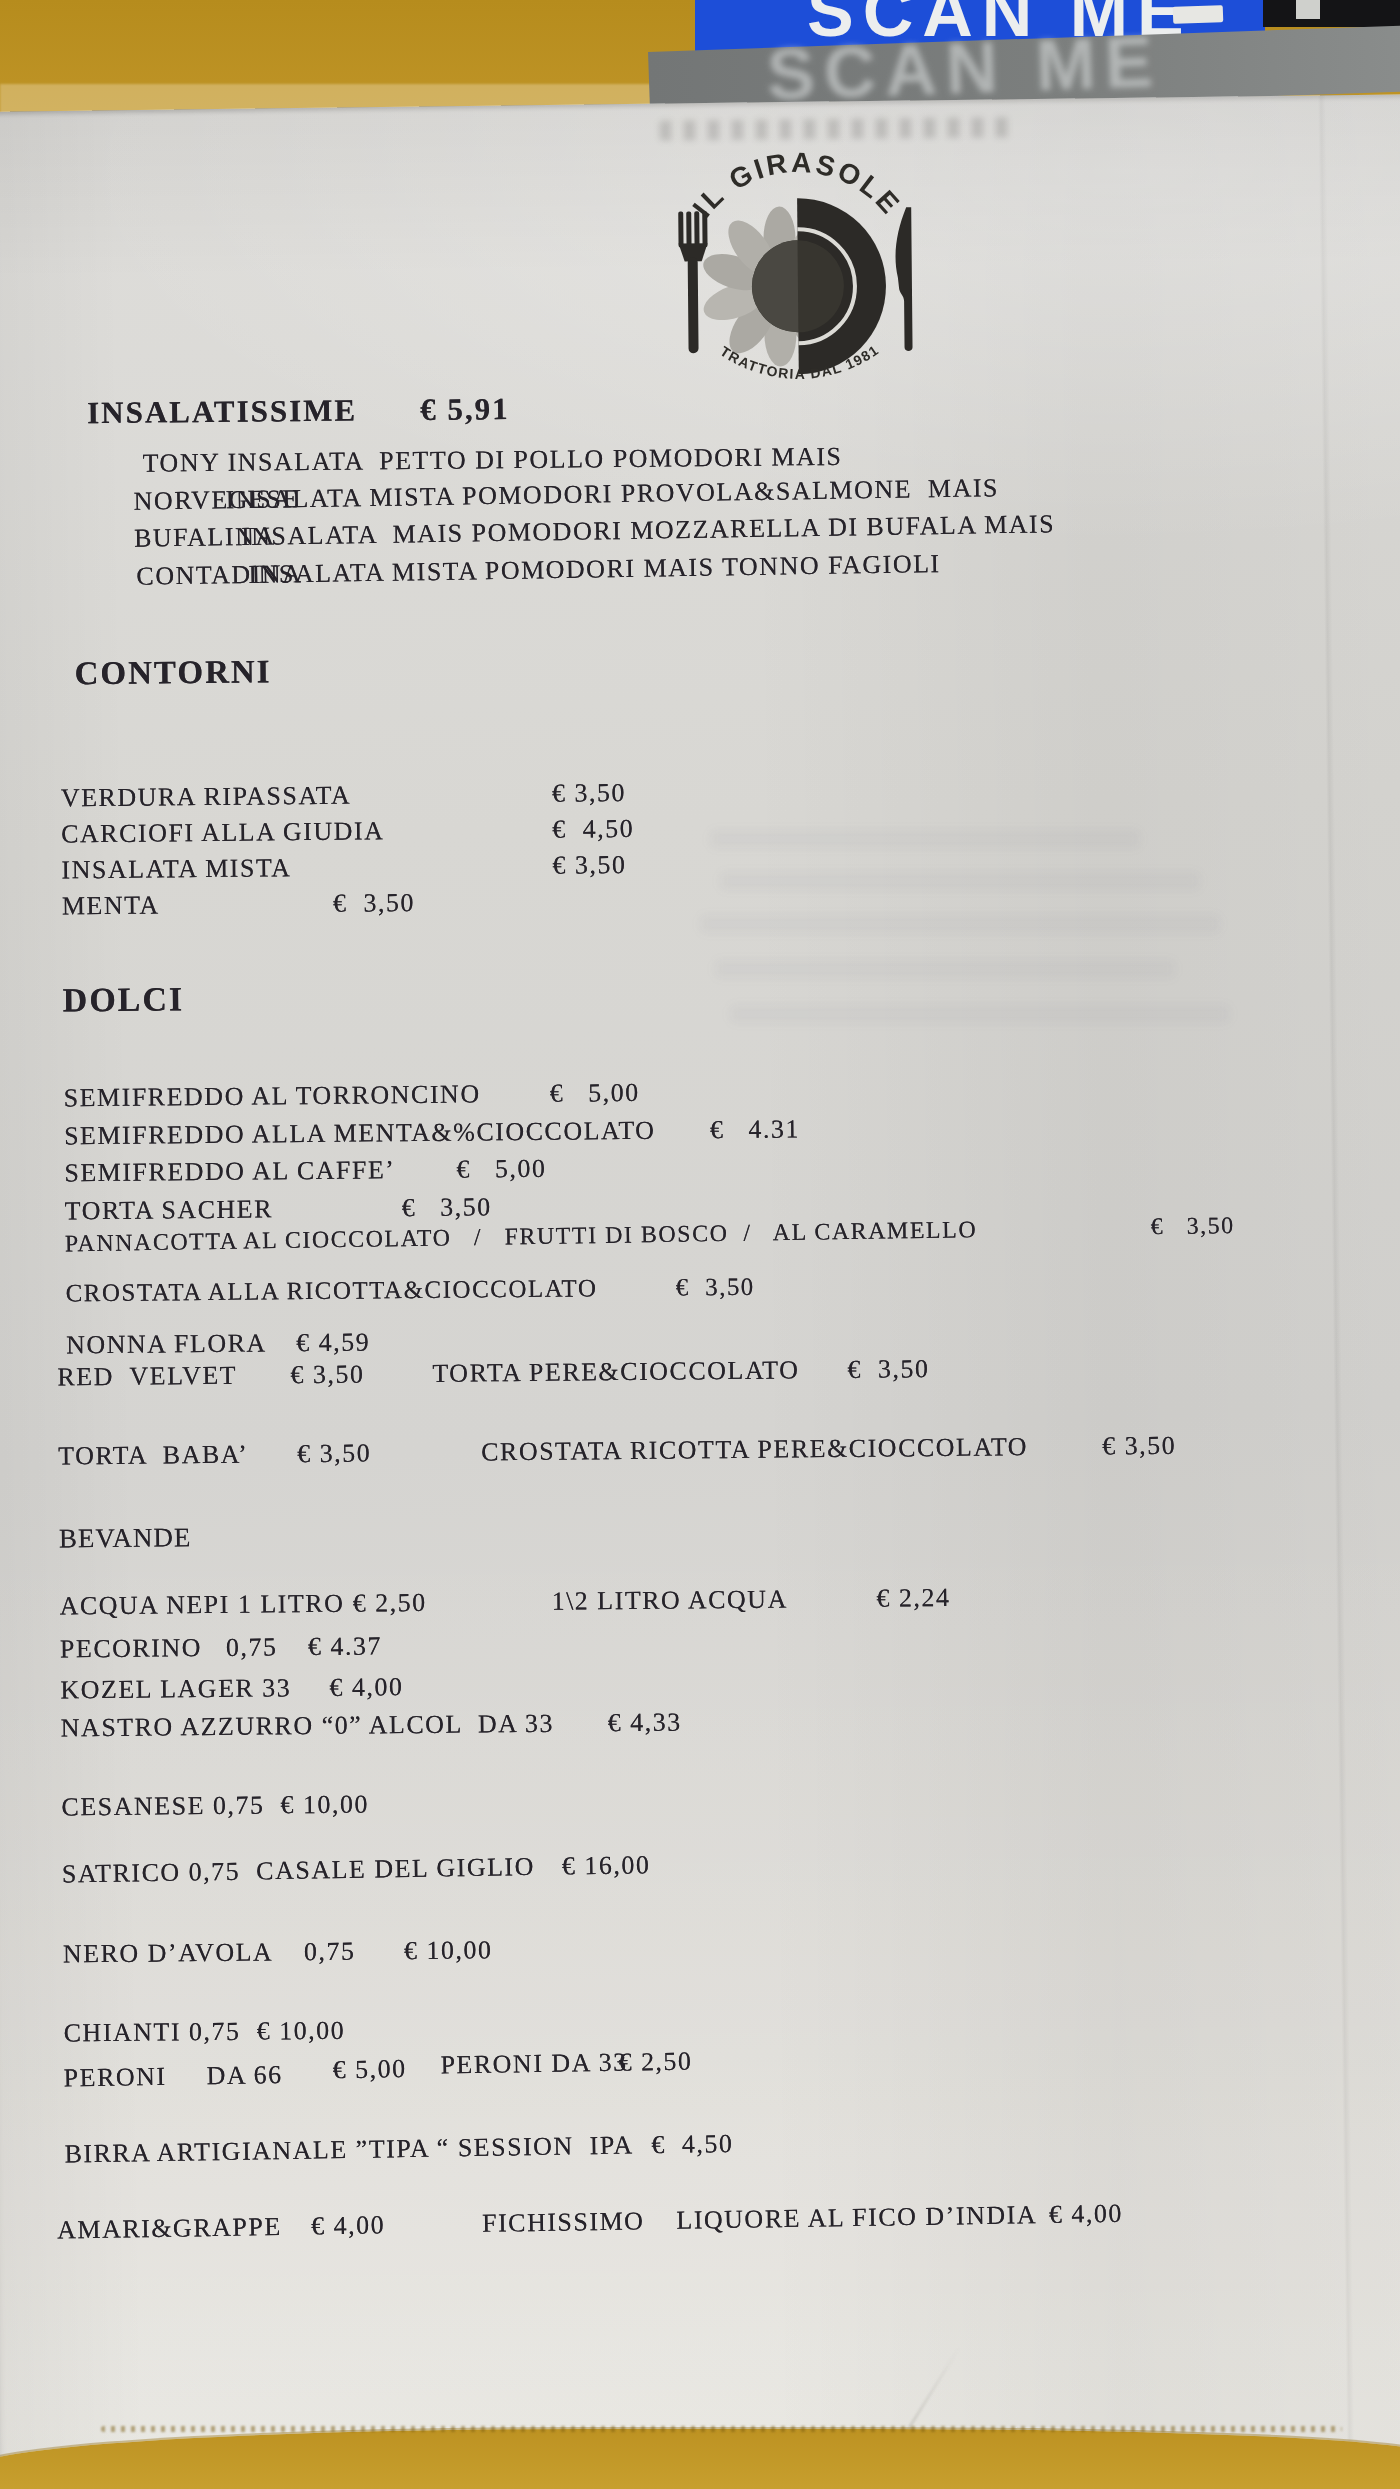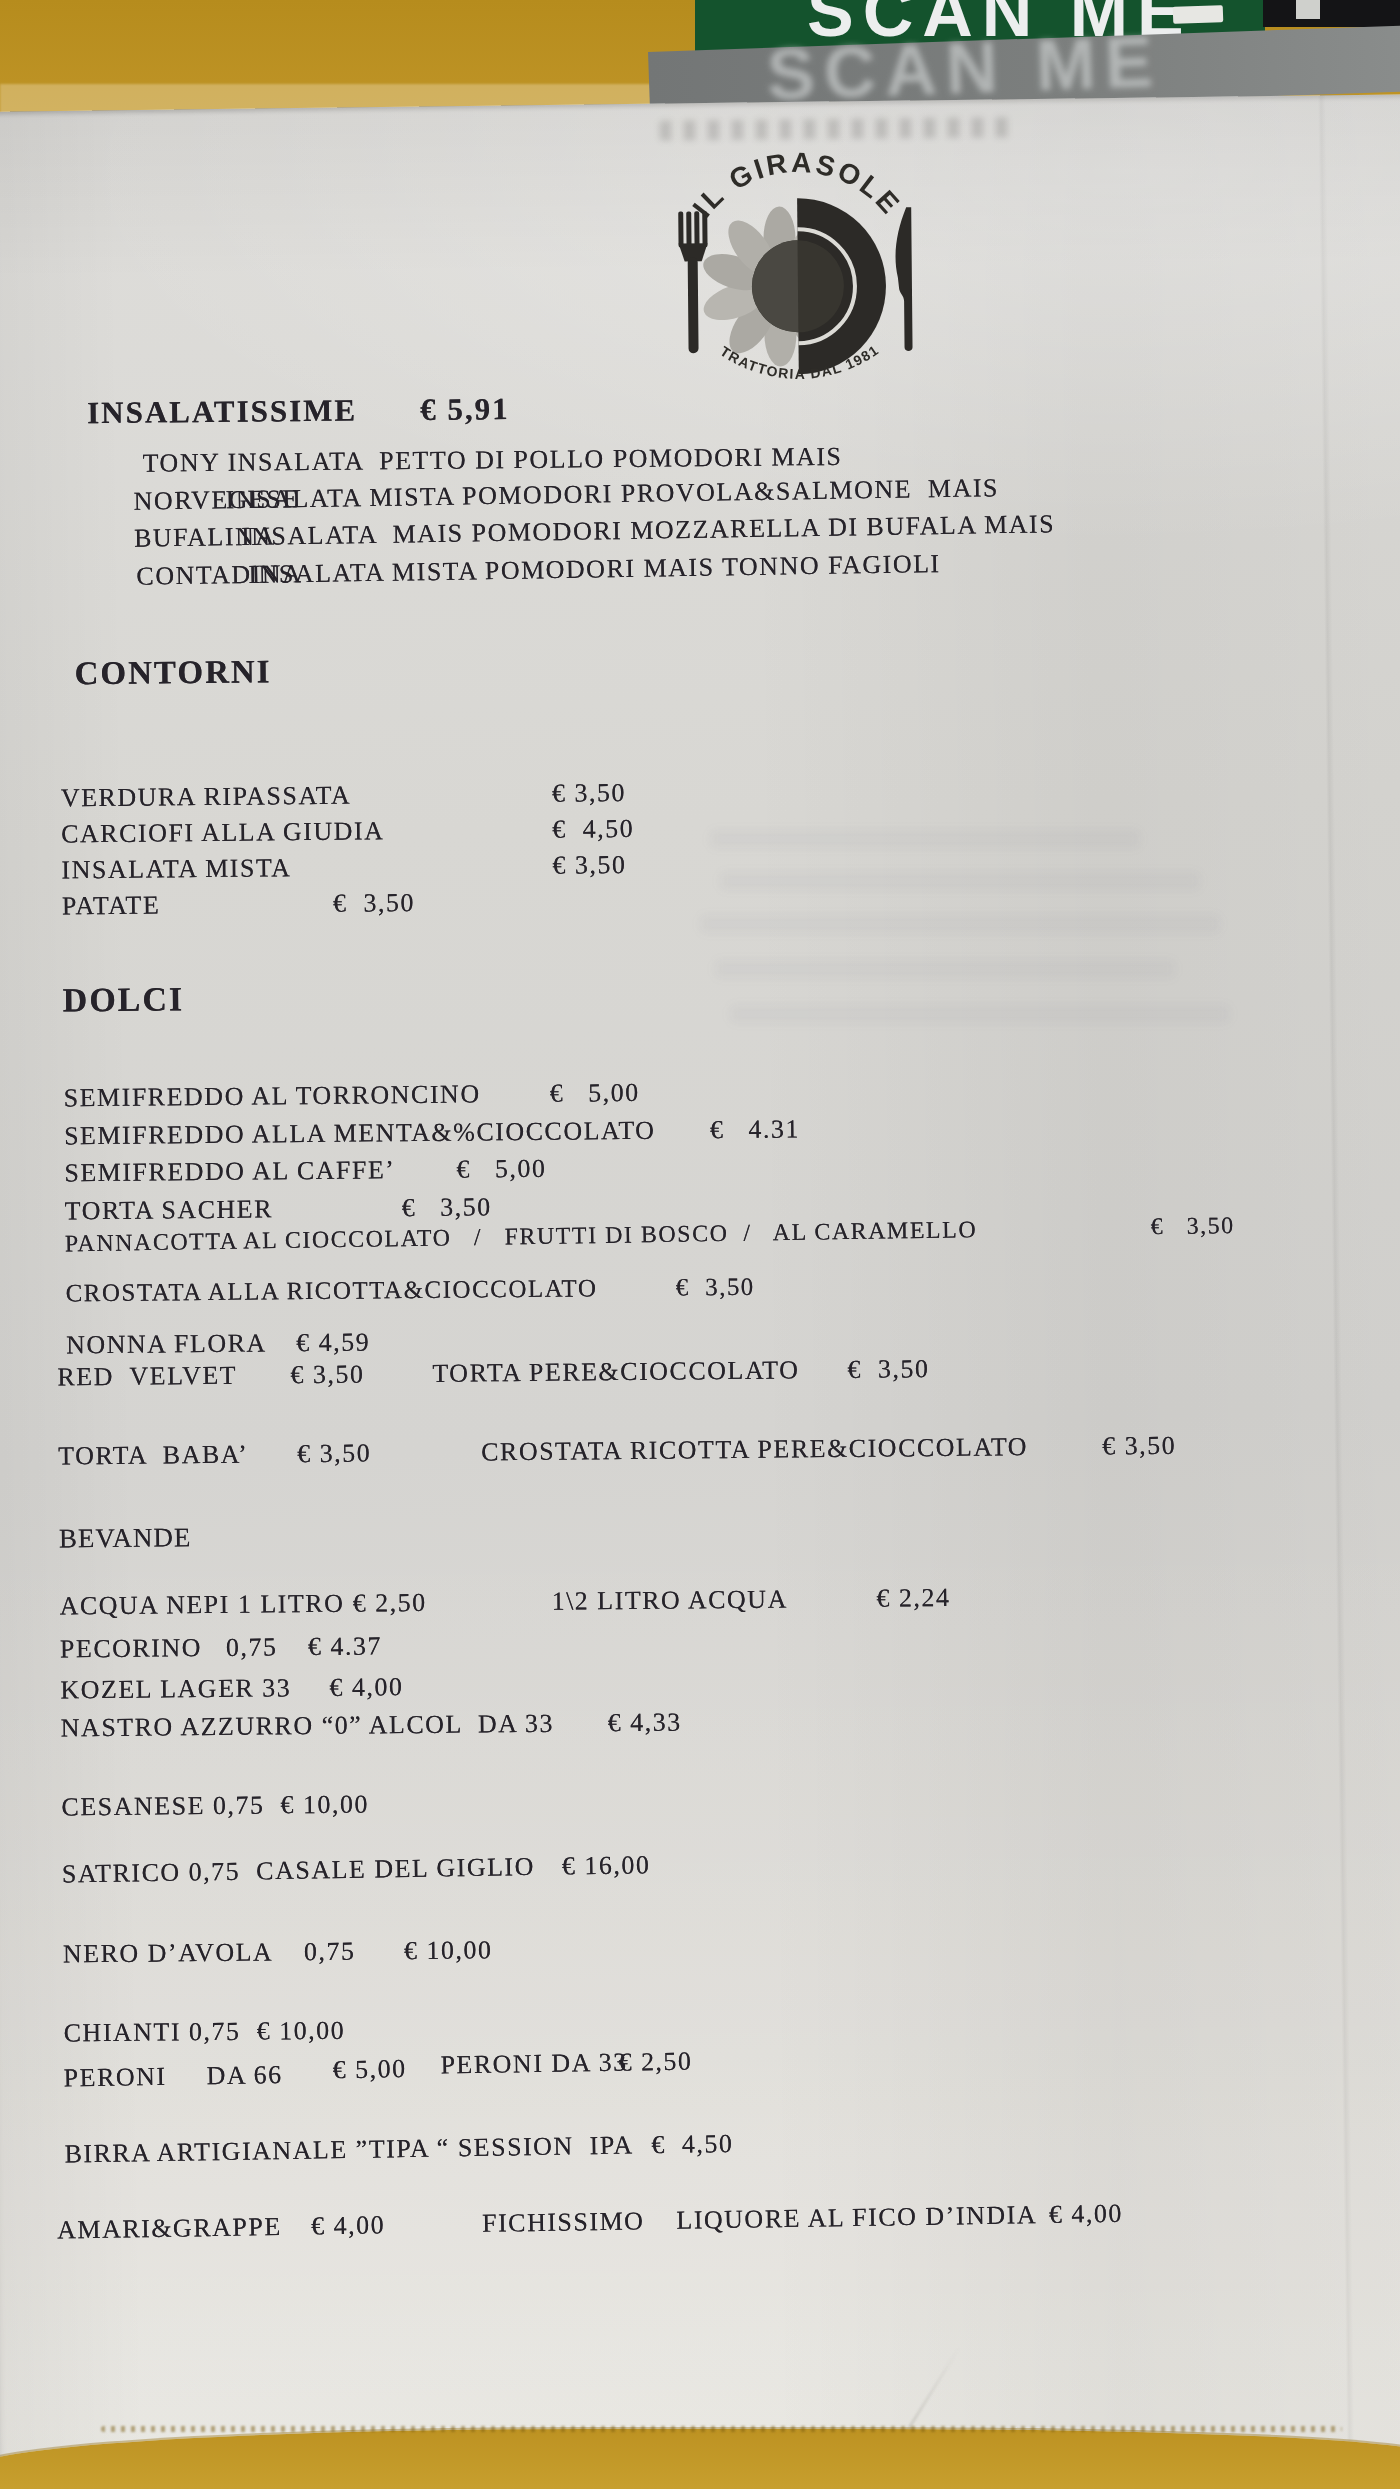--- a/index.html
+++ b/index.html
@@ -3,21 +3,21 @@
 <meta charset="utf-8">
 <style>
   html,body{margin:0;padding:0;}
   body{
     width:1400px;height:2489px;position:relative;overflow:hidden;
     background:linear-gradient(180deg,#b68c1d 0%,#c2972a 6%,#c49a2b 90%,#c9a133 100%);
     font-family:"Liberation Serif","DejaVu Serif",serif;
   }
   .abs{position:absolute;}
   
-  .scan-card{left:695px;top:0;width:570px;height:62px;background:#14532d;overflow:hidden;}
+  .scan-card{left:695px;top:0;width:570px;height:62px;background:#1d4ed8;overflow:hidden;}
   .scan-card .scan-label{
     position:absolute;left:112px;top:-28px;color:#eceeee;
     font-family:"Liberation Sans","DejaVu Sans",sans-serif;font-weight:700;
     font-size:70px;letter-spacing:9px;white-space:pre;
   }
   .card-right-strip{left:1263px;top:0;width:137px;height:27px;background:#141416;}
   .clip-tab{left:1173px;top:6px;width:50px;height:17px;background:#e7e7e3;border-radius:2px;transform:rotate(-2deg);}
   .clip-tab2{left:1296px;top:0;width:24px;height:19px;background:#cfd0cc;}
   .sleeve-yellow{left:0;top:84px;width:700px;height:36px;background:rgba(236,220,176,.42);filter:blur(1px);}
   .sleeve-band{
@@ -184,21 +184,21 @@
   </div>
   <div class="row" style="left:57px;top:820px;">
     <span class="seg" style="left:0">CARCIOFI ALLA GIUDIA</span>
     <span class="seg" style="left:491px">€  4,50</span>
   </div>
   <div class="row" style="left:57px;top:856px;">
     <span class="seg" style="left:0">INSALATA MISTA</span>
     <span class="seg" style="left:491px">€ 3,50</span>
   </div>
   <div class="row" style="left:57px;top:892px;">
-    <span class="seg" style="left:0">PATATE</span>
+    <span class="seg" style="left:0">MENTA</span>
     <span class="seg" style="left:271px">€  3,50</span>
   </div>
 
   <div class="row heading" style="left:57px;top:982px;font-size:34px;">
     <span class="seg" style="left:0">DOLCI</span>
   </div>
   <div class="row" style="left:57px;top:1084px;">
     <span class="seg" style="left:0">SEMIFREDDO AL TORRONCINO</span>
     <span class="seg" style="left:486px">€   5,00</span>
   </div>

